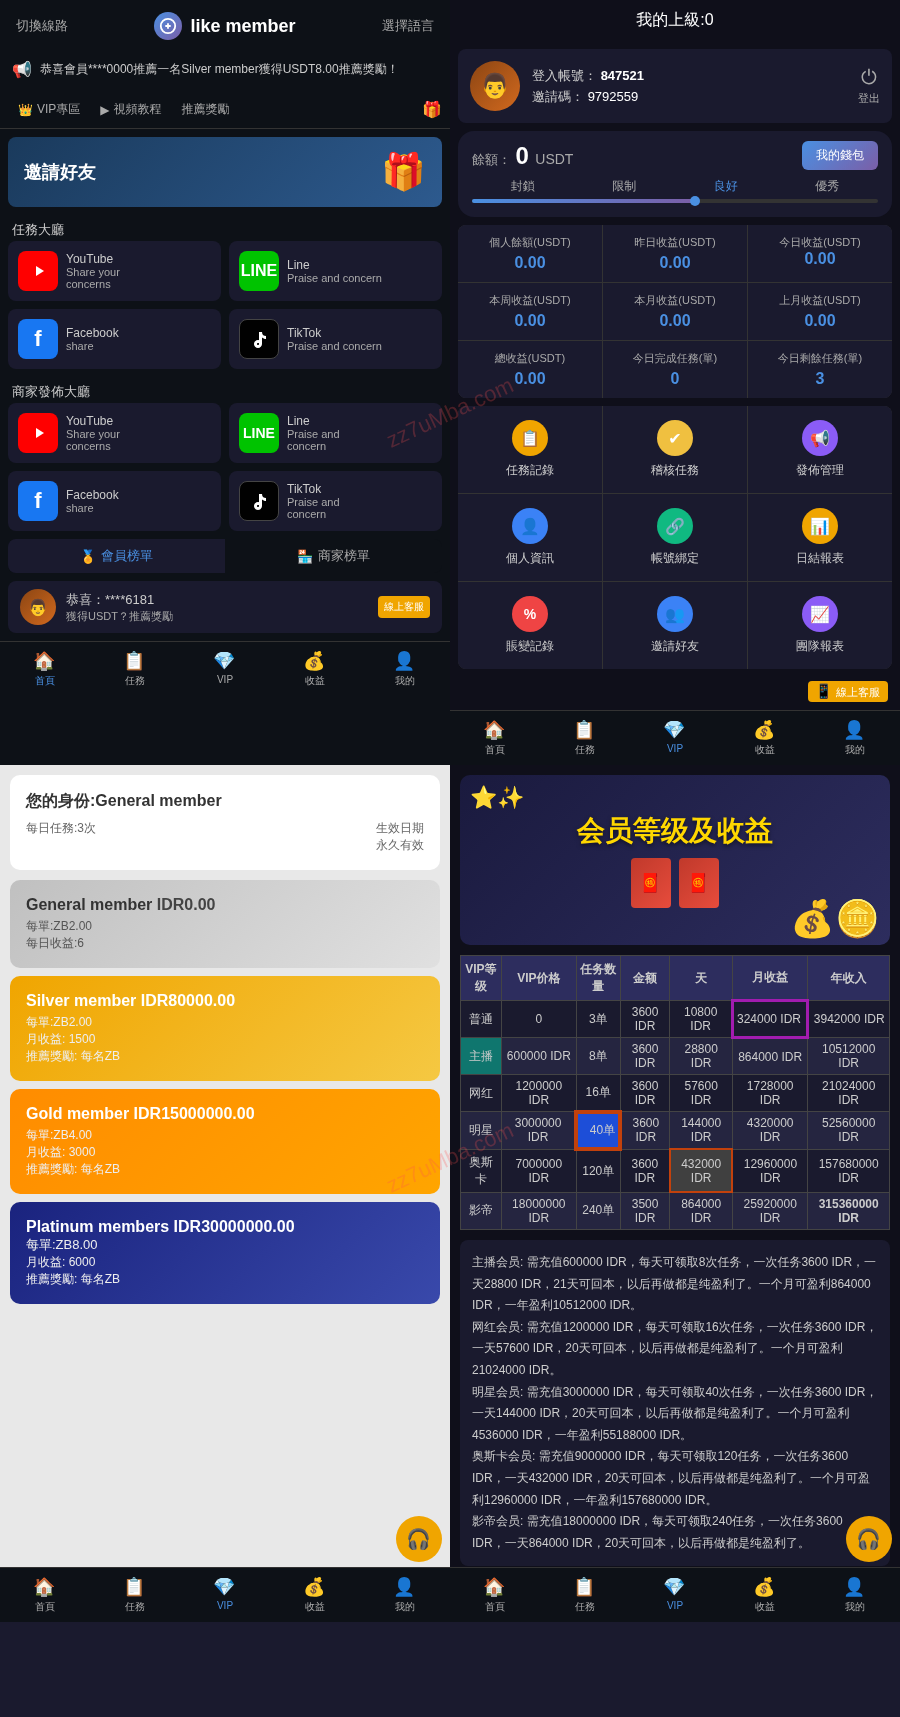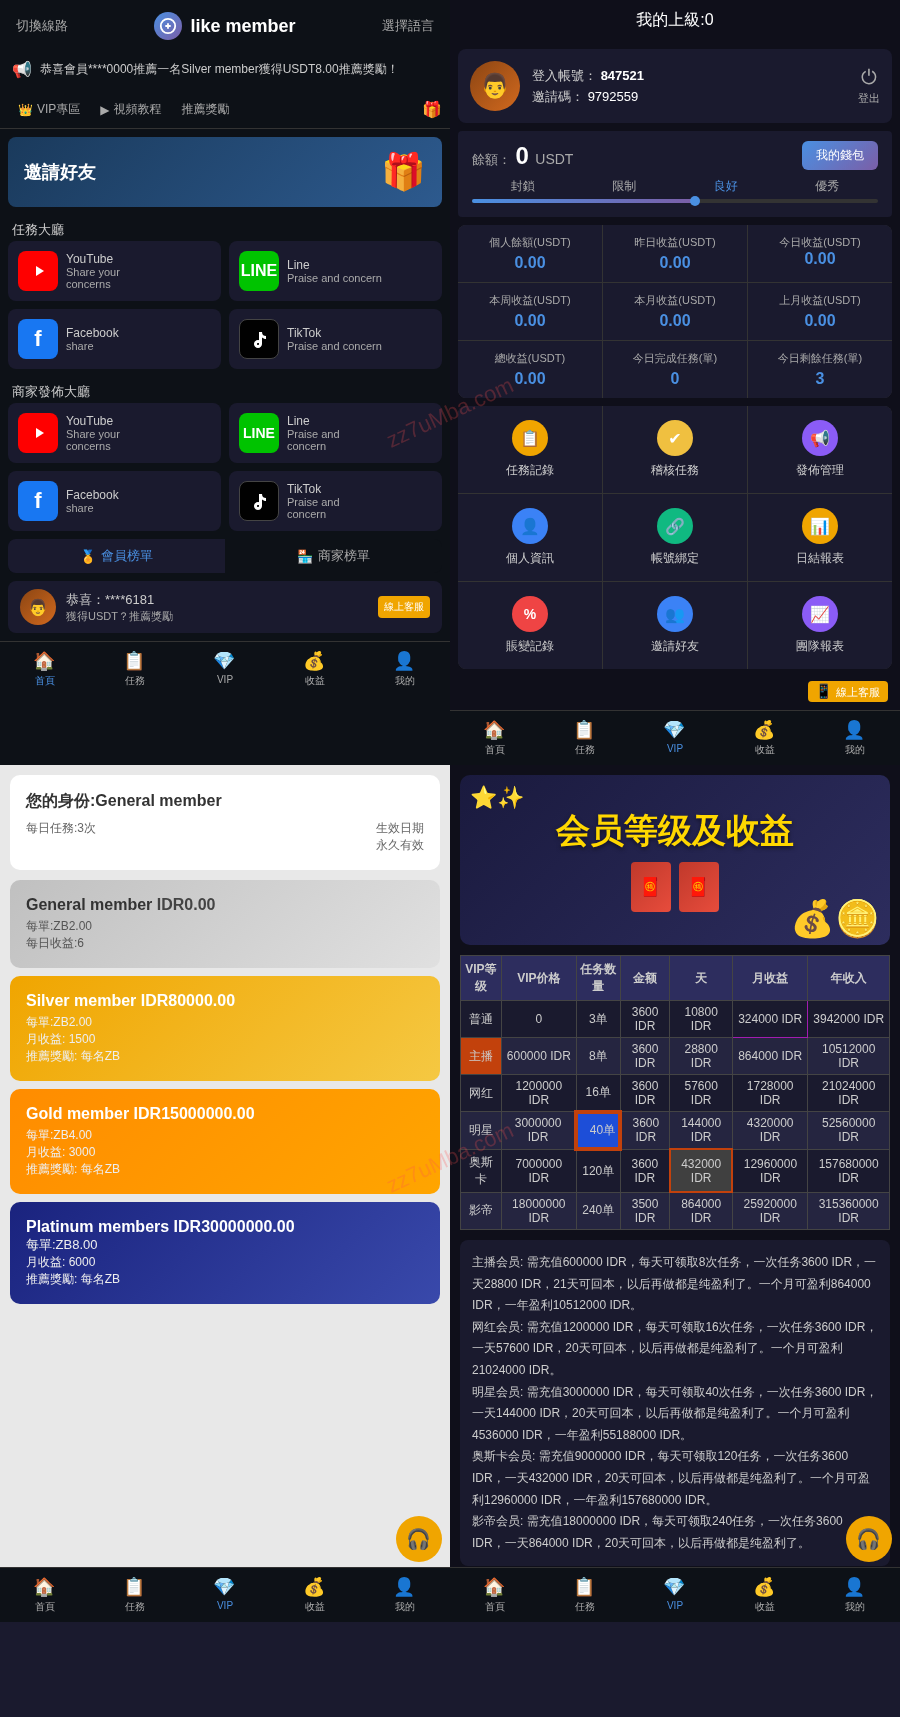--- a/index.html
+++ b/index.html
@@ -224,21 +224,21 @@
             <span>邀請碼：</span>
             <span style="color:#fff;">9792559</span>
           </div>
         </div>
         <div style="display:flex; flex-direction:column; align-items:center; gap:2px; cursor:pointer;">
           <span style="font-size:20px; color:#aaa;">⏻</span>
           <span style="font-size:11px; color:#aaa;">登出</span>
         </div>
       </div>
 
-      <div style="background:#1a1a2e; margin:0 8px 8px; border-radius:4px; padding:10px 14px;">
+      <div style="background:#1a1a2e; margin:0 8px 8px; border-radius:16px; padding:10px 14px;">
         <div style="display:flex; align-items:center; justify-content:space-between; margin-bottom:8px;">
           <div>
             <span style="font-size:13px; color:#aaa;">餘額：</span>
             <span style="font-size:24px; font-weight:bold; color:#fff;">0</span>
             <span style="font-size:14px; color:#aaa; margin-left:2px;">USDT</span>
           </div>
           <button style="background:linear-gradient(135deg,#4a90e2,#7b5ea7); color:white; border:none; border-radius:6px; padding:6px 14px; font-size:12px; cursor:pointer;">我的錢包</button>
         </div>
         <div style="display:flex; justify-content:space-around; margin-bottom:4px;">
           <span style="font-size:12px; color:#aaa;">封鎖</span>
@@ -435,21 +435,21 @@
         <div style="flex:1; padding:8px 4px; text-align:center; font-size:10px; color:#aaa; cursor:pointer; display:flex; flex-direction:column; align-items:center; gap:2px;">
           <span style="font-size:18px;">👤</span>
           <span>我的</span>
         </div>
       </div>
     </div>
 
     <div style="width:450px; background:#0f0f1a; position:relative; min-height:857px;">
 
       <div style="width:430px; height:170px; background:linear-gradient(135deg,#1a1a3e,#2d2d5e); margin:10px; border-radius:10px; display:flex; flex-direction:column; align-items:center; justify-content:center; position:relative; overflow:hidden;">
-        <div style="font-size:34px; font-weight:bold; color:#ffd700; text-align:center; text-shadow:0 2px 4px rgba(0,0,0,0.5);">会员等级及收益</div>
+        <div style="font-size:28px; font-weight:bold; color:#ffd700; text-align:center; text-shadow:0 2px 4px rgba(0,0,0,0.5);">会员等级及收益</div>
         <div style="position:absolute; right:10px; bottom:5px; font-size:36px;">💰🪙</div>
         <div style="position:absolute; left:10px; top:10px; font-size:22px;">⭐✨</div>
 
         <div style="display:flex; gap:8px; margin-top:8px;">
           <div style="background:linear-gradient(135deg,#c0392b,#e74c3c); width:40px; height:50px; border-radius:4px; display:flex; align-items:center; justify-content:center; font-size:18px;">🧧</div>
           <div style="background:linear-gradient(135deg,#c0392b,#e74c3c); width:40px; height:50px; border-radius:4px; display:flex; align-items:center; justify-content:center; font-size:18px;">🧧</div>
         </div>
       </div>
 
       <table style="width:calc(100% - 20px); margin:0 10px; border-collapse:collapse; font-size:12px;">
@@ -464,25 +464,25 @@
             <th style="background:#2d2d5e; color:#ccc; padding:5px 3px; text-align:center; border:1px solid #444;">年收入</th>
           </tr>
         </thead>
         <tbody>
           <tr>
             <td style="background:#1a1a2e; color:#ccc; padding:4px 3px; text-align:center; border:1px solid #444;">普通</td>
             <td style="background:#1a1a2e; color:#ccc; padding:4px 3px; text-align:center; border:1px solid #444;">0</td>
             <td style="background:#1a1a2e; color:#ccc; padding:4px 3px; text-align:center; border:1px solid #444;">3单</td>
             <td style="background:#1a1a2e; color:#ccc; padding:4px 3px; text-align:center; border:1px solid #444;">3600 IDR</td>
             <td style="background:#1a1a2e; color:#ccc; padding:4px 3px; text-align:center; border:1px solid #444;">10800 IDR</td>
-            <td style="background:#1a1a2e; color:#ccc; padding:4px 3px; text-align:center; border:1px solid #a21caf;">324000 IDR</td>
+            <td style="background:#1a1a2e; color:#ccc; padding:4px 3px; text-align:left; border:3px solid #a21caf;">324000 IDR</td>
             <td style="background:#1a1a2e; color:#ccc; padding:4px 3px; text-align:center; border:1px solid #444;">3942000 IDR</td>
           </tr>
           <tr>
-            <td style="background:#c2410c; color:#ccc; padding:4px 3px; text-align:center; border:1px solid #444;">主播</td>
+            <td style="background:#0f766e; color:#ccc; padding:4px 3px; text-align:center; border:1px solid #444;">主播</td>
             <td style="background:#252540; color:#ccc; padding:4px 3px; text-align:center; border:1px solid #444;">600000 IDR</td>
             <td style="background:#252540; color:#ccc; padding:4px 3px; text-align:center; border:1px solid #444;">8单</td>
             <td style="background:#252540; color:#ccc; padding:4px 3px; text-align:center; border:1px solid #444;">3600 IDR</td>
             <td style="background:#252540; color:#ccc; padding:4px 3px; text-align:center; border:1px solid #444;">28800 IDR</td>
             <td style="background:#252540; color:#ccc; padding:4px 3px; text-align:center; border:1px solid #444;">864000 IDR</td>
             <td style="background:#252540; color:#ccc; padding:4px 3px; text-align:center; border:1px solid #444;">10512000 IDR</td>
           </tr>
           <tr>
             <td style="background:#1a1a2e; color:#ccc; padding:4px 3px; text-align:center; border:1px solid #444;">网红</td>
             <td style="background:#1a1a2e; color:#ccc; padding:4px 3px; text-align:center; border:1px solid #444;">1200000 IDR</td>
@@ -510,21 +510,21 @@
             <td style="background:#1a1a2e; color:#ccc; padding:4px 3px; text-align:center; border:1px solid #444;">12960000 IDR</td>
             <td style="background:#1a1a2e; color:#ccc; padding:4px 3px; text-align:center; border:1px solid #444;">157680000 IDR</td>
           </tr>
           <tr>
             <td style="background:#252540; color:#ccc; padding:4px 3px; text-align:center; border:1px solid #444;">影帝</td>
             <td style="background:#252540; color:#ccc; padding:4px 3px; text-align:center; border:1px solid #444;">18000000 IDR</td>
             <td style="background:#252540; color:#ccc; padding:4px 3px; text-align:center; border:1px solid #444;">240单</td>
             <td style="background:#252540; color:#ccc; padding:4px 3px; text-align:center; border:1px solid #444;">3500 IDR</td>
             <td style="background:#252540; color:#ccc; padding:4px 3px; text-align:center; border:1px solid #444;">864000 IDR</td>
             <td style="background:#252540; color:#ccc; padding:4px 3px; text-align:center; border:1px solid #444;">25920000 IDR</td>
-            <td style="background:#252540; color:#ccc; padding:4px 3px; text-align:center; border:1px solid #444;">315360000 IDR</td>
+            <td style="background:#252540; color:#ccc; padding:4px 3px; text-align:center; border:1px solid #444;font-weight:bold;">315360000 IDR</td>
           </tr>
         </tbody>
       </table>
 
       <div style="background:#1a1a2e; margin:10px; border-radius:8px; padding:12px;">
         <p style="font-size:12px; color:#ccc; line-height:1.8;">
           主播会员: 需充值600000 IDR，每天可领取8次任务，一次任务3600 IDR，一天28800 IDR，21天可回本，以后再做都是纯盈利了。一个月可盈利864000 IDR，一年盈利10512000 IDR。<br>
           网红会员: 需充值1200000 IDR，每天可领取16次任务，一次任务3600 IDR，一天57600 IDR，20天可回本，以后再做都是纯盈利了。一个月可盈利21024000 IDR。<br>
           明星会员: 需充值3000000 IDR，每天可领取40次任务，一次任务3600 IDR，一天144000 IDR，20天可回本，以后再做都是纯盈利了。一个月可盈利4536000 IDR，一年盈利55188000 IDR。<br>
           奥斯卡会员: 需充值9000000 IDR，每天可领取120任务，一次任务3600 IDR，一天432000 IDR，20天可回本，以后再做都是纯盈利了。一个月可盈利12960000 IDR，一年盈利157680000 IDR。<br>

